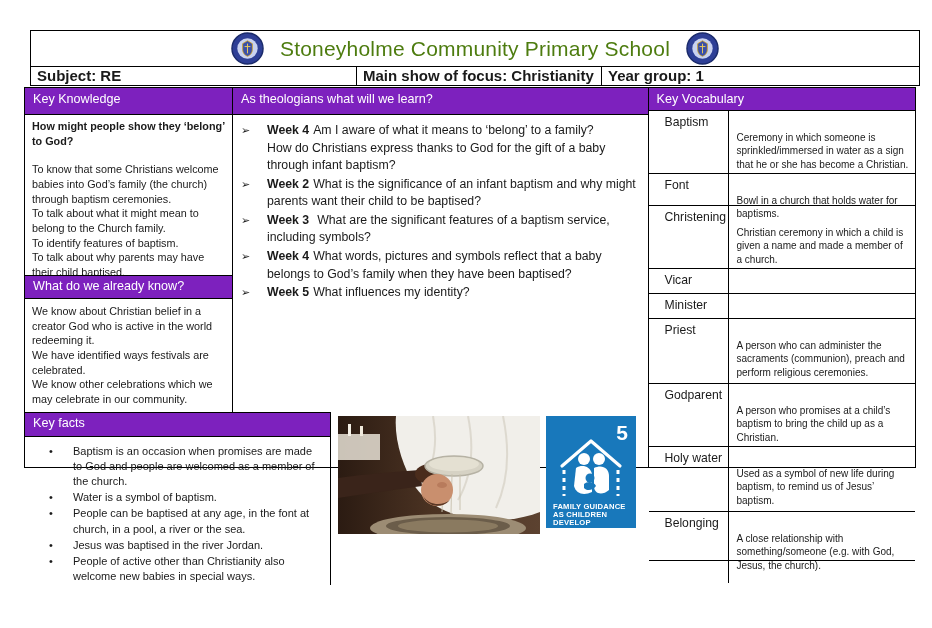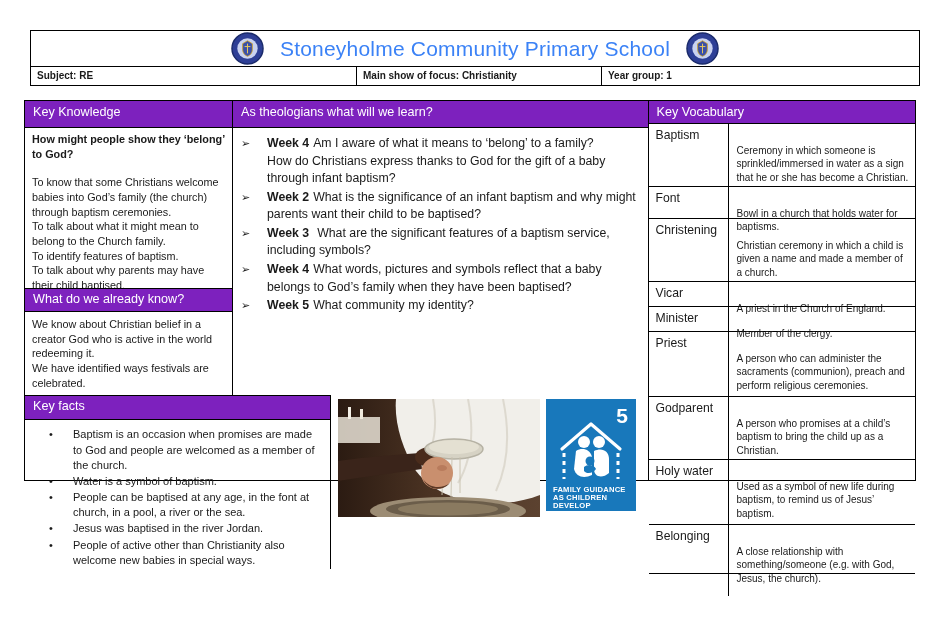--- a/index.html
+++ b/index.html
@@ -2,30 +2,30 @@
 <html><head>
 <meta charset="utf-8">
 <style>
   html,body{margin:0;padding:0;background:#ffffff;}
   .page{position:relative;width:932px;height:628px;background:#fff;
         font-family:"Liberation Sans",sans-serif;color:#1a1a1a;overflow:hidden;}
 
   
   .doc-header{position:absolute;left:30px;top:30px;width:890px;box-sizing:border-box;}
   .title-row{border:1.5px solid #000;height:37px;display:flex;align-items:center;justify-content:center;gap:16px;box-sizing:border-box;}
-  .school-title{font-size:21px;color:#3b82f6;letter-spacing:.2px;white-space:nowrap;}
+  .school-title{font-size:21px;color:#4d7c0f;letter-spacing:.2px;white-space:nowrap;}
   .crest{width:33px;height:33px;flex:0 0 auto;}
   .subject-row{display:flex;border:1.5px solid #000;border-top:none;height:19px;box-sizing:border-box;}
-  .subject-cell{box-sizing:border-box;font-weight:bold;font-size:10px;line-height:16px;padding:1px 0 0 6px;white-space:nowrap;overflow:hidden;}
+  .subject-cell{box-sizing:border-box;font-weight:bold;font-size:15px;line-height:16px;padding:1px 0 0 6px;white-space:nowrap;overflow:hidden;}
   .c-subject{width:325px;}
   .c-focus{width:245px;border-left:1.5px solid #000;}
   .c-year{flex:1;border-left:1.5px solid #000;}
 
   
-  .main-table{position:absolute;left:24px;top:100px;width:892px;height:381px;
+  .main-table{position:absolute;left:24px;top:87px;width:892px;height:381px;
               border:1.5px solid #000;box-sizing:border-box;display:flex;}
   .left-main{width:622.5px;display:flex;flex-direction:column;box-sizing:border-box;}
   .top-row{height:330px;display:flex;box-sizing:border-box;}
   .bottom-row{flex:1;display:flex;box-sizing:border-box;}
 
   .purple-hd{background:#7D21BE;color:#fff;font-size:12.6px;padding:4px 8px;box-sizing:border-box;border-bottom:1.5px solid #000;}
 
   .kk-col{width:208px;border-right:1.5px solid #000;box-sizing:border-box;display:flex;flex-direction:column;}
   .kk-hd{height:27px;}
   .kk-content{height:160px;box-sizing:border-box;padding:4px 7px;font-size:10.8px;line-height:1.36;}
@@ -53,21 +53,21 @@
   .images-cell{flex:1;box-sizing:border-box;padding:4px 0 0 7px;display:flex;gap:6px;align-items:flex-start;}
   .photo-frame{width:202px;height:118px;flex:0 0 auto;}
   .badge-frame{width:90px;height:112px;flex:0 0 auto;}
 
   
   .vocab-col{flex:1;border-left:1.5px solid #000;box-sizing:border-box;display:flex;flex-direction:column;}
   .vocab-hd{height:27px;}
   .vrow{display:flex;border-bottom:1.5px solid #000;box-sizing:border-box;}
   .vrow.last{border-bottom:none;flex:1;}
   .vterm{width:80px;flex:0 0 auto;border-right:1.5px solid #000;box-sizing:border-box;
-         padding:4px 4px 2px 7px;font-size:12.2px;}
+         padding:4px 4px 2px 16px;font-size:12.2px;}
   .vdef{flex:1;box-sizing:border-box;padding:20px 6px 2px 8px;font-size:10px;line-height:1.34;}
 </style>
 </head>
 <body>
 
 <div class="page">
 
   <div class="doc-header">
     <div class="title-row">
       <svg class="crest" viewBox="0 0 34 34">
@@ -103,20 +103,21 @@
             <div class="kk-question">How might people show they ‘belong’ to God?</div>
             <div>To know that some Christians welcome babies into God’s family (the church) through baptism ceremonies.</div>
             <div>To talk about what it might mean to belong to the Church family.</div>
             <div>To identify features of baptism.</div>
             <div>To talk about why parents may have their child baptised.</div>
           </div>
           <div class="purple-hd ak-hd">What do we already know?</div>
           <div class="ak-content">
             <div>We know about Christian belief in a creator God who is active in the world redeeming it.</div>
             <div>We have identified ways festivals are celebrated.</div>
+            <div>We know other celebrations which we may celebrate in our community.</div>
           </div>
         </div>
 
         <div class="learn-col">
           <div class="purple-hd learn-hd">As theologians what will we learn?</div>
           <div class="weeks">
             <div class="week-item">
               <span class="wk-arrow">➢</span>
               <div class="wk-body"><span class="wk">Week 4</span><span class="wk-text">Am I aware of what it means to ‘belong’ to a family?
 How do Christians express thanks to God for the gift of a baby through infant baptism?</span></div>
@@ -128,21 +129,21 @@
             <div class="week-item">
               <span class="wk-arrow">➢</span>
               <div class="wk-body"><span class="wk nospace">Week 3</span><span class="wk-text">What are the significant features of a baptism service, including symbols?</span></div>
             </div>
             <div class="week-item">
               <span class="wk-arrow">➢</span>
               <div class="wk-body"><span class="wk">Week 4</span><span class="wk-text">What words, pictures and symbols reflect that a baby belongs to God’s family when they have been baptised?</span></div>
             </div>
             <div class="week-item">
               <span class="wk-arrow">➢</span>
-              <div class="wk-body"><span class="wk">Week 5</span><span class="wk-text">What community my identity?</span></div>
+              <div class="wk-body"><span class="wk">Week 5</span><span class="wk-text">What influences my identity?</span></div>
             </div>
           </div>
         </div>
       </div>
 
       <div class="bottom-row">
 
         <div class="facts-col">
           <div class="purple-hd facts-hd">Key facts</div>
           <div class="facts-list">
@@ -226,25 +227,23 @@
       <div class="vrow" style="min-height:32px">
         <div class="vterm">Font</div>
         <div class="vdef">Bowl in a church that holds water for baptisms.</div>
       </div>
       <div class="vrow" style="min-height:63px">
         <div class="vterm">Christening</div>
         <div class="vdef">Christian ceremony in which a child is given a name and made a member of a church.</div>
       </div>
       <div class="vrow" style="min-height:25px">
         <div class="vterm">Vicar</div>
-        <div class="vdef">A priest in the Church of England.</div>
       </div>
       <div class="vrow" style="min-height:25px">
         <div class="vterm">Minister</div>
-        <div class="vdef">Member of the clergy.</div>
       </div>
       <div class="vrow" style="min-height:65px">
         <div class="vterm">Priest</div>
         <div class="vdef">A person who can administer the sacraments (communion), preach and perform religious ceremonies.</div>
       </div>
       <div class="vrow" style="min-height:63px">
         <div class="vterm">Godparent</div>
         <div class="vdef">A person who promises at a child’s baptism to bring the child up as a Christian.</div>
       </div>
       <div class="vrow" style="min-height:65px">

